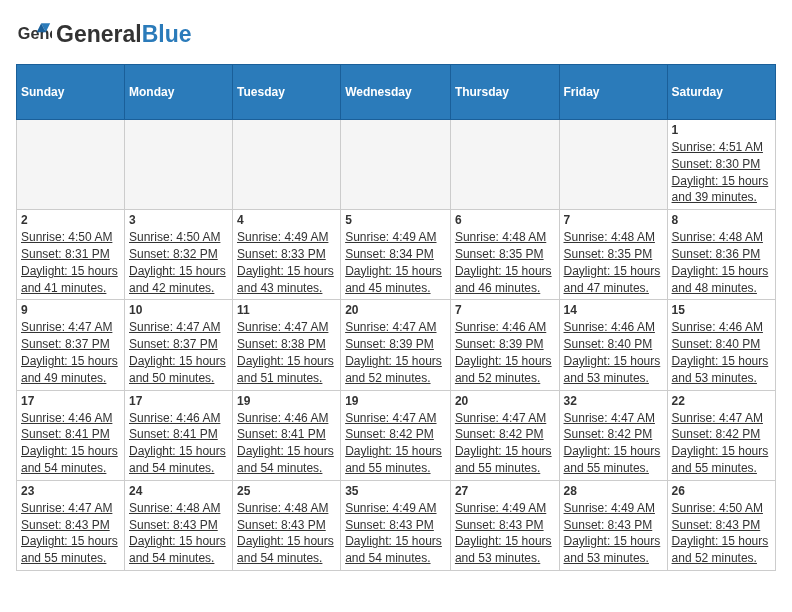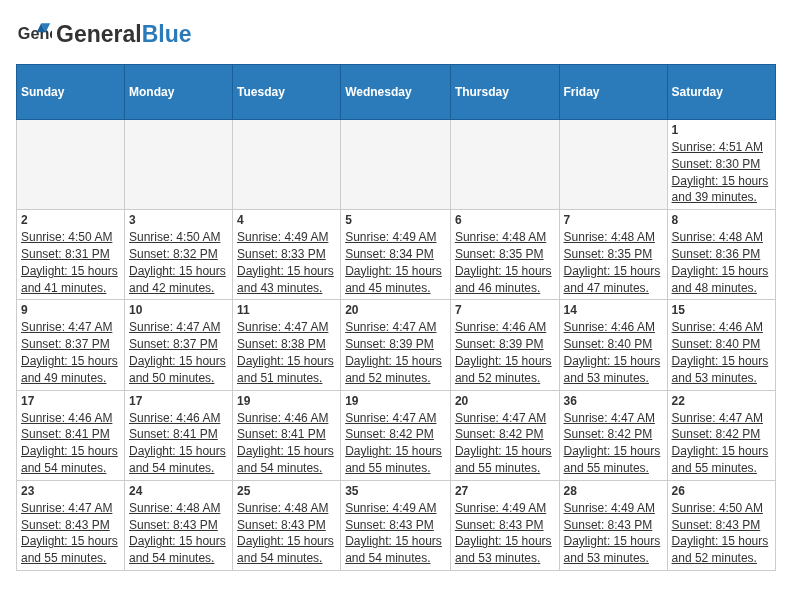--- a/index.html
+++ b/index.html
@@ -242,21 +242,21 @@
 Sunset: 8:42 PM
 Daylight: 15 hours and 55 minutes.</div>
         </td>
         <td>
           <span class="day-number">20</span>
           <div class="day-info" style="white-space: pre-line;">Sunrise: 4:47 AM
 Sunset: 8:42 PM
 Daylight: 15 hours and 55 minutes.</div>
         </td>
         <td>
-          <span class="day-number">36</span>
+          <span class="day-number">32</span>
           <div class="day-info" style="white-space: pre-line;">Sunrise: 4:47 AM
 Sunset: 8:42 PM
 Daylight: 15 hours and 55 minutes.</div>
         </td>
         <td>
           <span class="day-number">22</span>
           <div class="day-info" style="white-space: pre-line;">Sunrise: 4:47 AM
 Sunset: 8:42 PM
 Daylight: 15 hours and 55 minutes.</div>
         </td>

